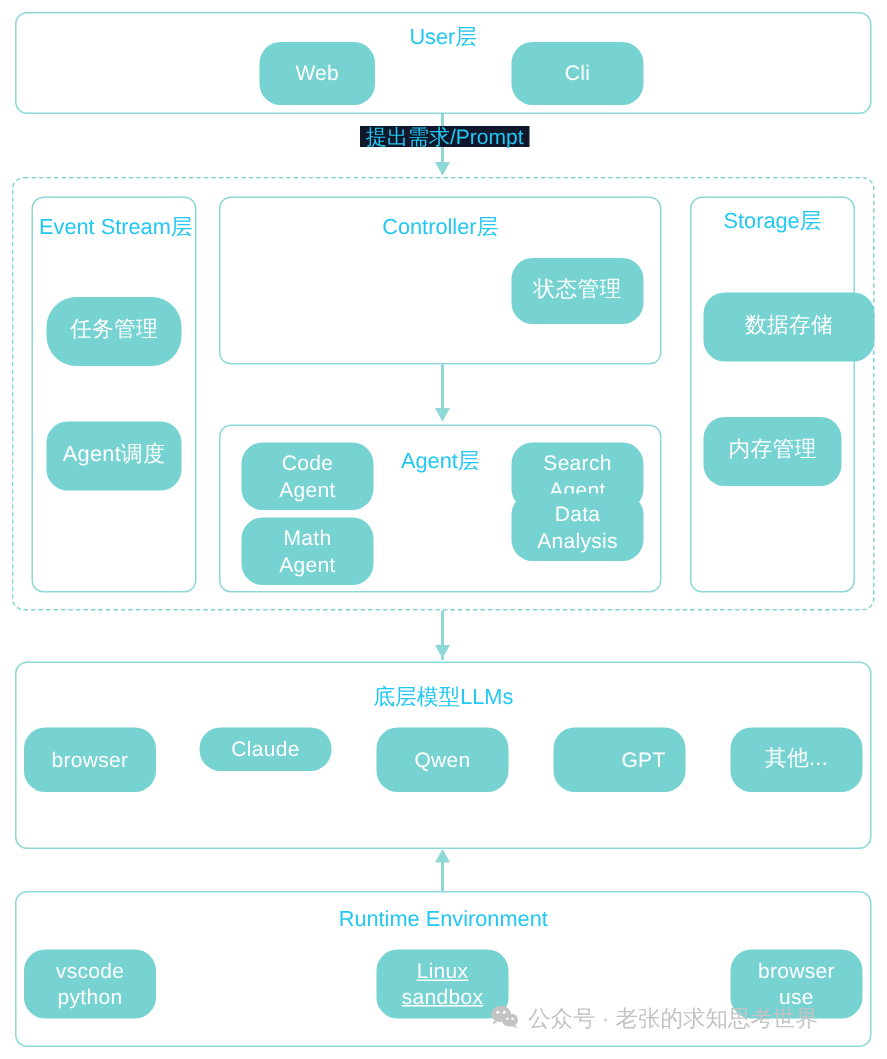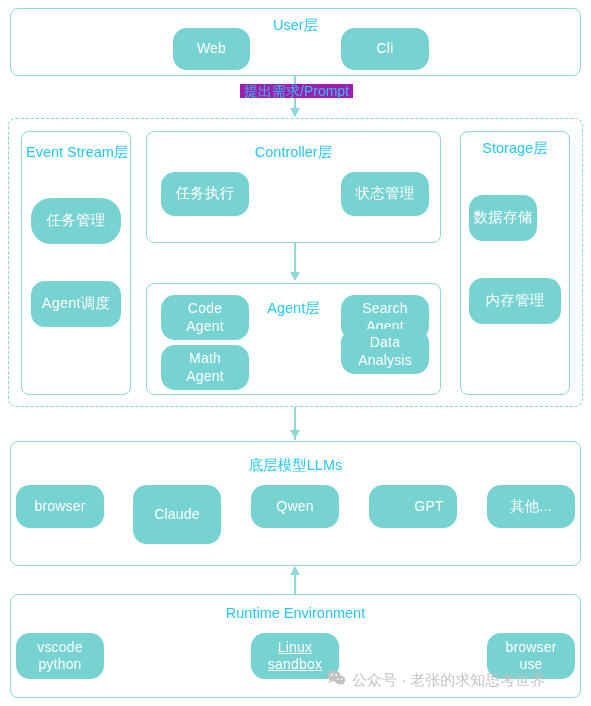--- a/index.html
+++ b/index.html
@@ -89,21 +89,21 @@
     border-left: 5.5px solid transparent;
     border-right: 5.5px solid transparent;
     border-bottom: 9px solid #8ed8d8;
   }
   .conn-label {
     position: absolute;
     color: #22c7f2;
     font-size: 14px;
     line-height: 1;
     white-space: nowrap;
-    background: #a21caf;
+    background: #0f172a;
     padding: 0 4px;
   }
 
   
   #watermark {
     position: absolute;
     display: flex;
     align-items: center;
     gap: 6px;
     color: #c3c3c3;
@@ -130,21 +130,20 @@
 
   <div class="panel-dashed" style="left:8px; top:118px; width:575px; height:289px;"></div>
 
   <div class="panel" style="left:21px; top:131px; width:110px; height:264px;"></div>
   <div class="panel-title" style="left:26px; top:145px;">Event Stream层</div>
   <div class="pill cn" style="left:31px; top:198px; width:90px; height:46px;border-radius:20px;">任务管理</div>
   <div class="pill cn" style="left:31px; top:281px; width:90px; height:46px;">Agent调度</div>
 
   <div class="panel" style="left:146px; top:131px; width:295px; height:112px;"></div>
   <div class="panel-title" style="left:146px; width:295px; text-align:center; top:145px;">Controller层</div>
-  <div class="pill cn" style="left:161px; top:172px; width:88px; height:44px;">任务执行</div>
   <div class="pill cn" style="left:341px; top:172px; width:88px; height:44px;">状态管理</div>
 
   <div class="conn-line" style="left:294px; top:243px; height:37px;"></div>
   <div class="conn-head-down" style="left:289.5px; top:272px;"></div>
 
   <div class="panel" style="left:146px; top:283px; width:295px; height:112px;"></div>
   <div class="panel-title" style="left:146px; width:295px; text-align:center; top:301px;">Agent层</div>
   <div class="pill" style="left:161px; top:295px; width:88px; height:45px;">
     <span style="white-space:pre-line;">Code
 Agent</span>
@@ -157,30 +156,30 @@
     <span style="white-space:pre-line;">Math
 Agent</span>
   </div>
   <div class="pill" style="left:341px; top:329px; width:88px; height:45px;">
     <span style="white-space:pre-line;">Data
 Analysis</span>
   </div>
 
   <div class="panel" style="left:460px; top:131px; width:110px; height:264px;"></div>
   <div class="panel-title" style="left:460px; width:110px; text-align:center; top:141px;">Storage层</div>
-  <div class="pill cn" style="left:469px; top:195px; width:68px; height:46px;">数据存储</div>
+  <div class="pill cn" style="left:469px; top:195px; width:114px; height:46px;">数据存储</div>
   <div class="pill cn" style="left:469px; top:278px; width:92px; height:46px;">内存管理</div>
 
   <div class="conn-line" style="left:294px; top:407px; height:33px;"></div>
   <div class="conn-head-down" style="left:289.5px; top:430px;"></div>
 
   <div class="panel" style="left:10px; top:441px; width:571px; height:125px;"></div>
   <div class="panel-title title-center" style="top:458px;">底层模型LLMs</div>
   <div class="pill" style="left:16px; top:485px; width:88px; height:43px;">browser</div>
-  <div class="pill" style="left:133px; top:485px; width:88px; height:59px;">Claude</div>
+  <div class="pill" style="left:133px; top:485px; width:88px; height:29px;">Claude</div>
   <div class="pill" style="left:251px; top:485px; width:88px; height:43px;">Qwen</div>
   <div class="pill" style="left:369px; top:485px; width:88px; height:43px;padding-left:32px;">GPT</div>
   <div class="pill cn" style="left:487px; top:485px; width:88px; height:43px;">其他...</div>
 
   <div class="conn-line" style="left:294px; top:570px; height:25px;"></div>
   <div class="conn-head-up" style="left:289.5px; top:566px;"></div>
 
   <div class="panel" style="left:10px; top:594px; width:571px; height:104px;"></div>
   <div class="panel-title title-center" style="top:606px;">Runtime Environment</div>
   <div class="pill" style="left:16px; top:633px; width:88px; height:46px;">

